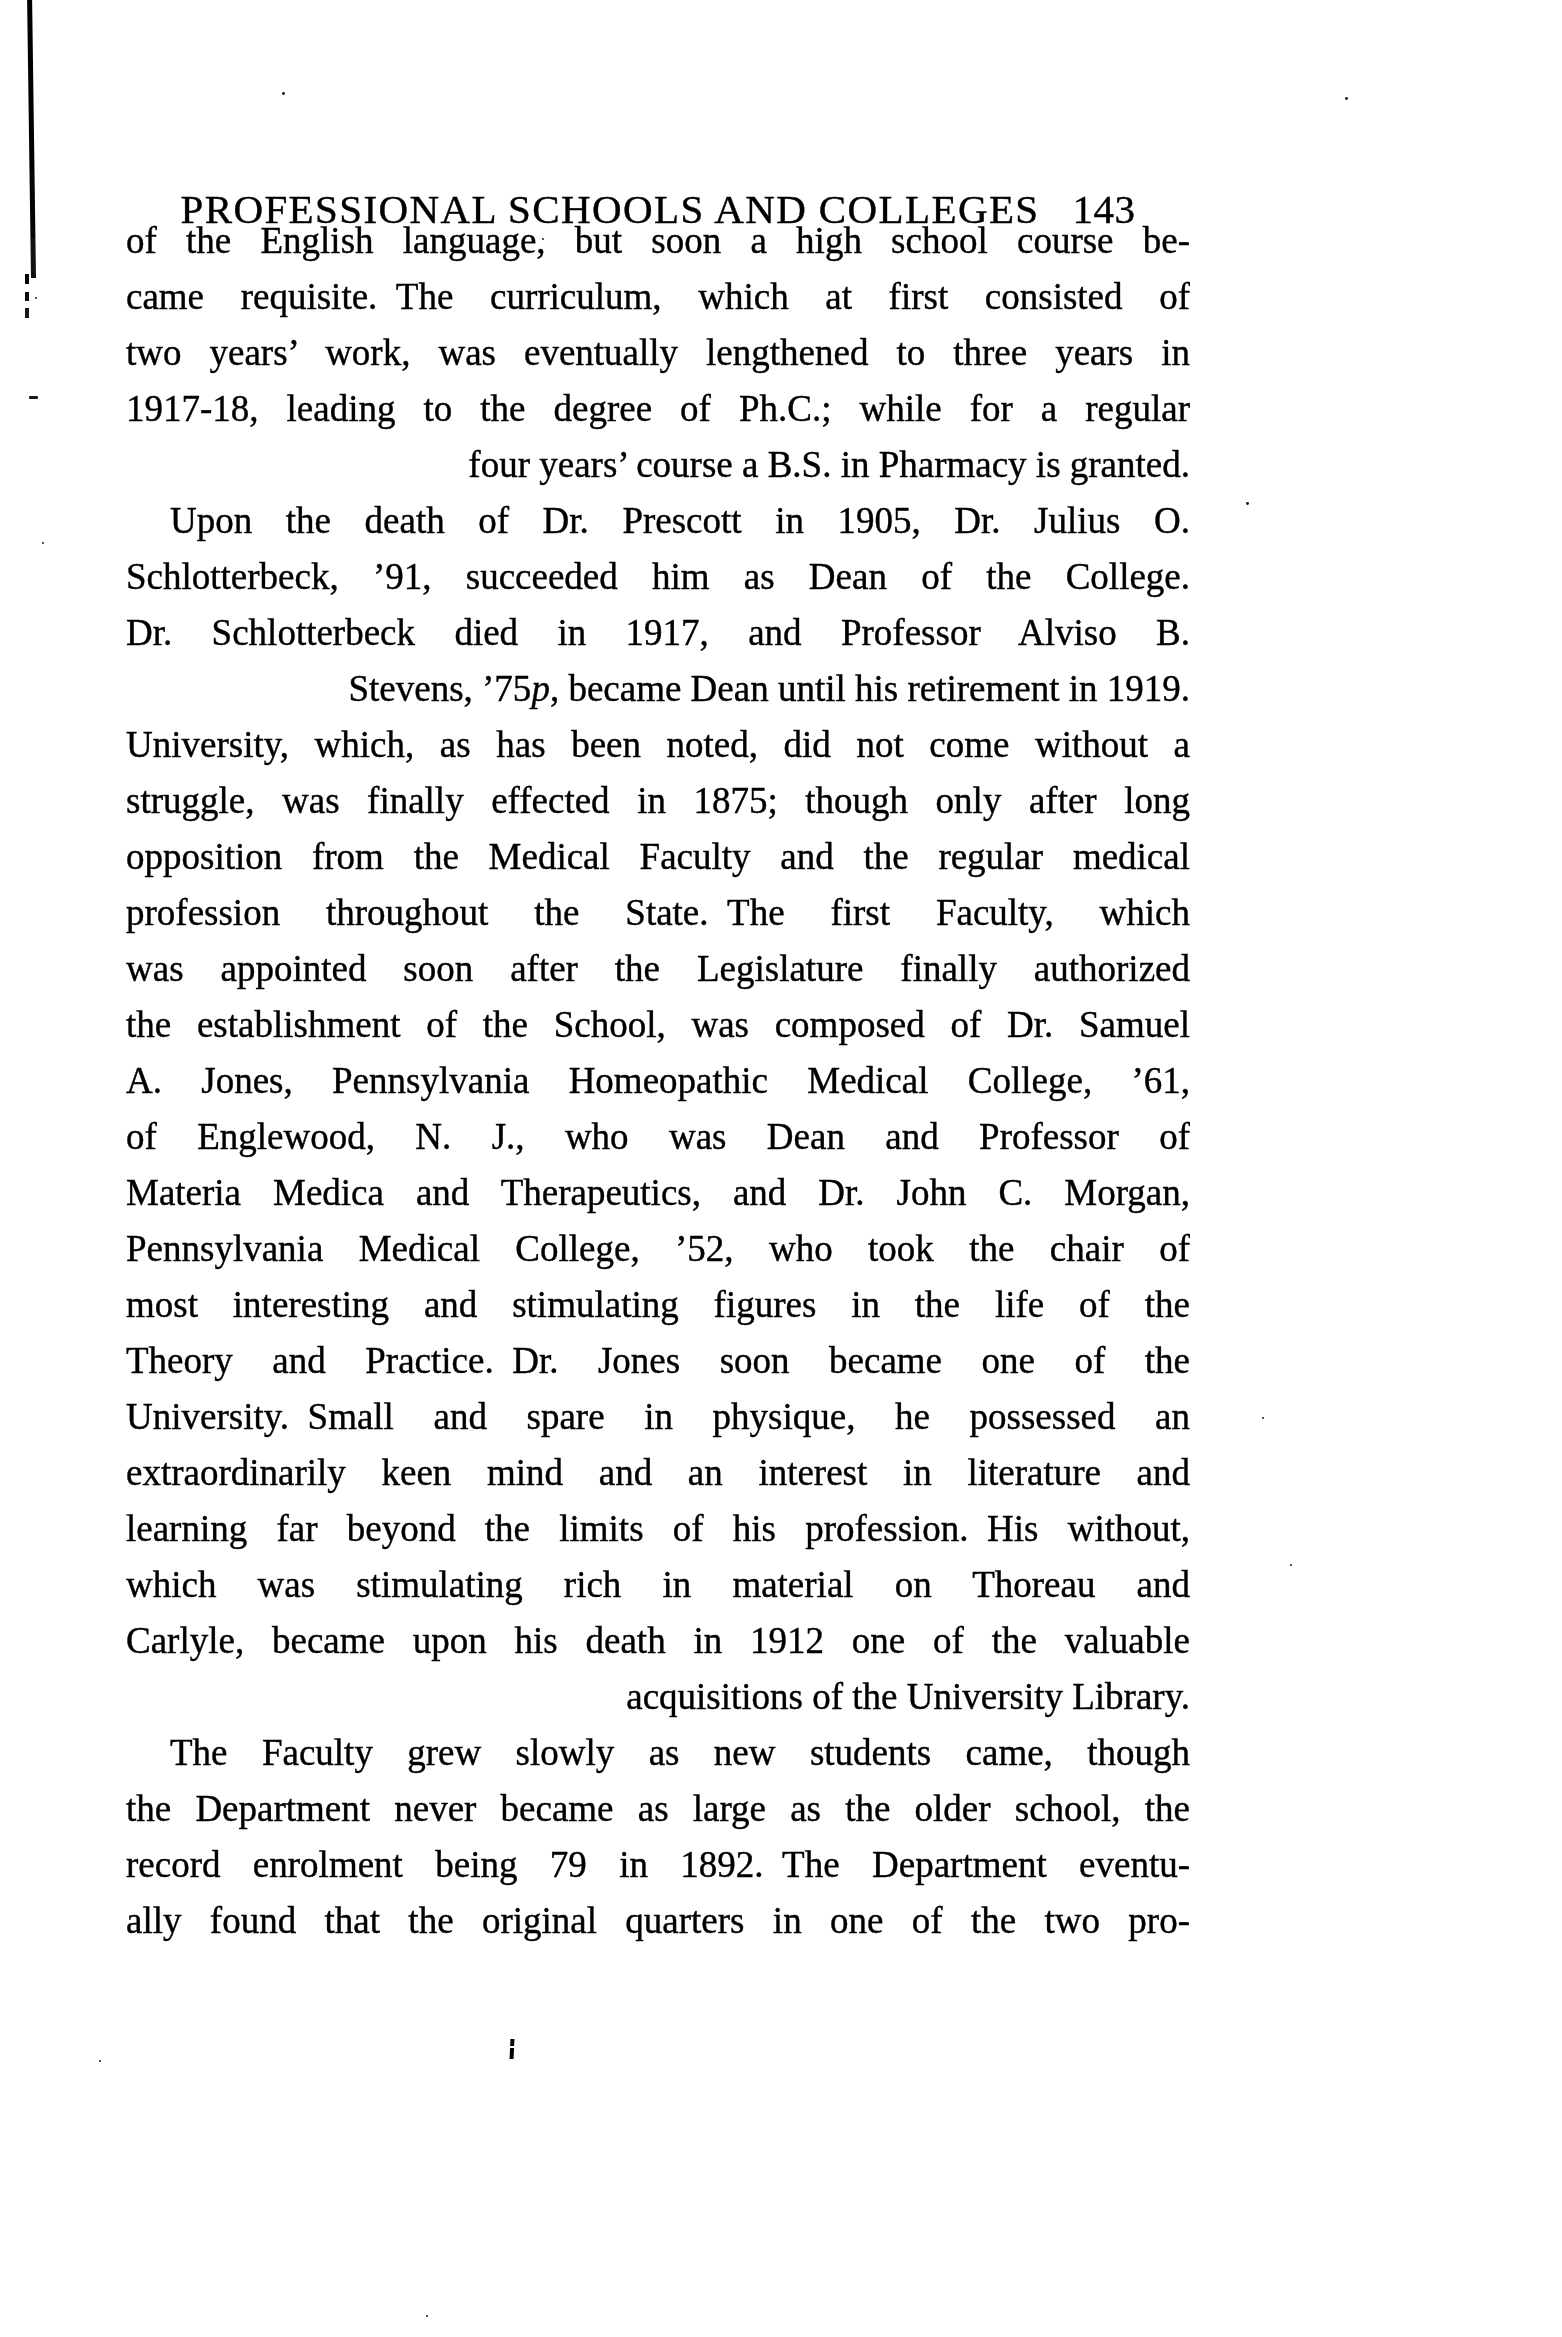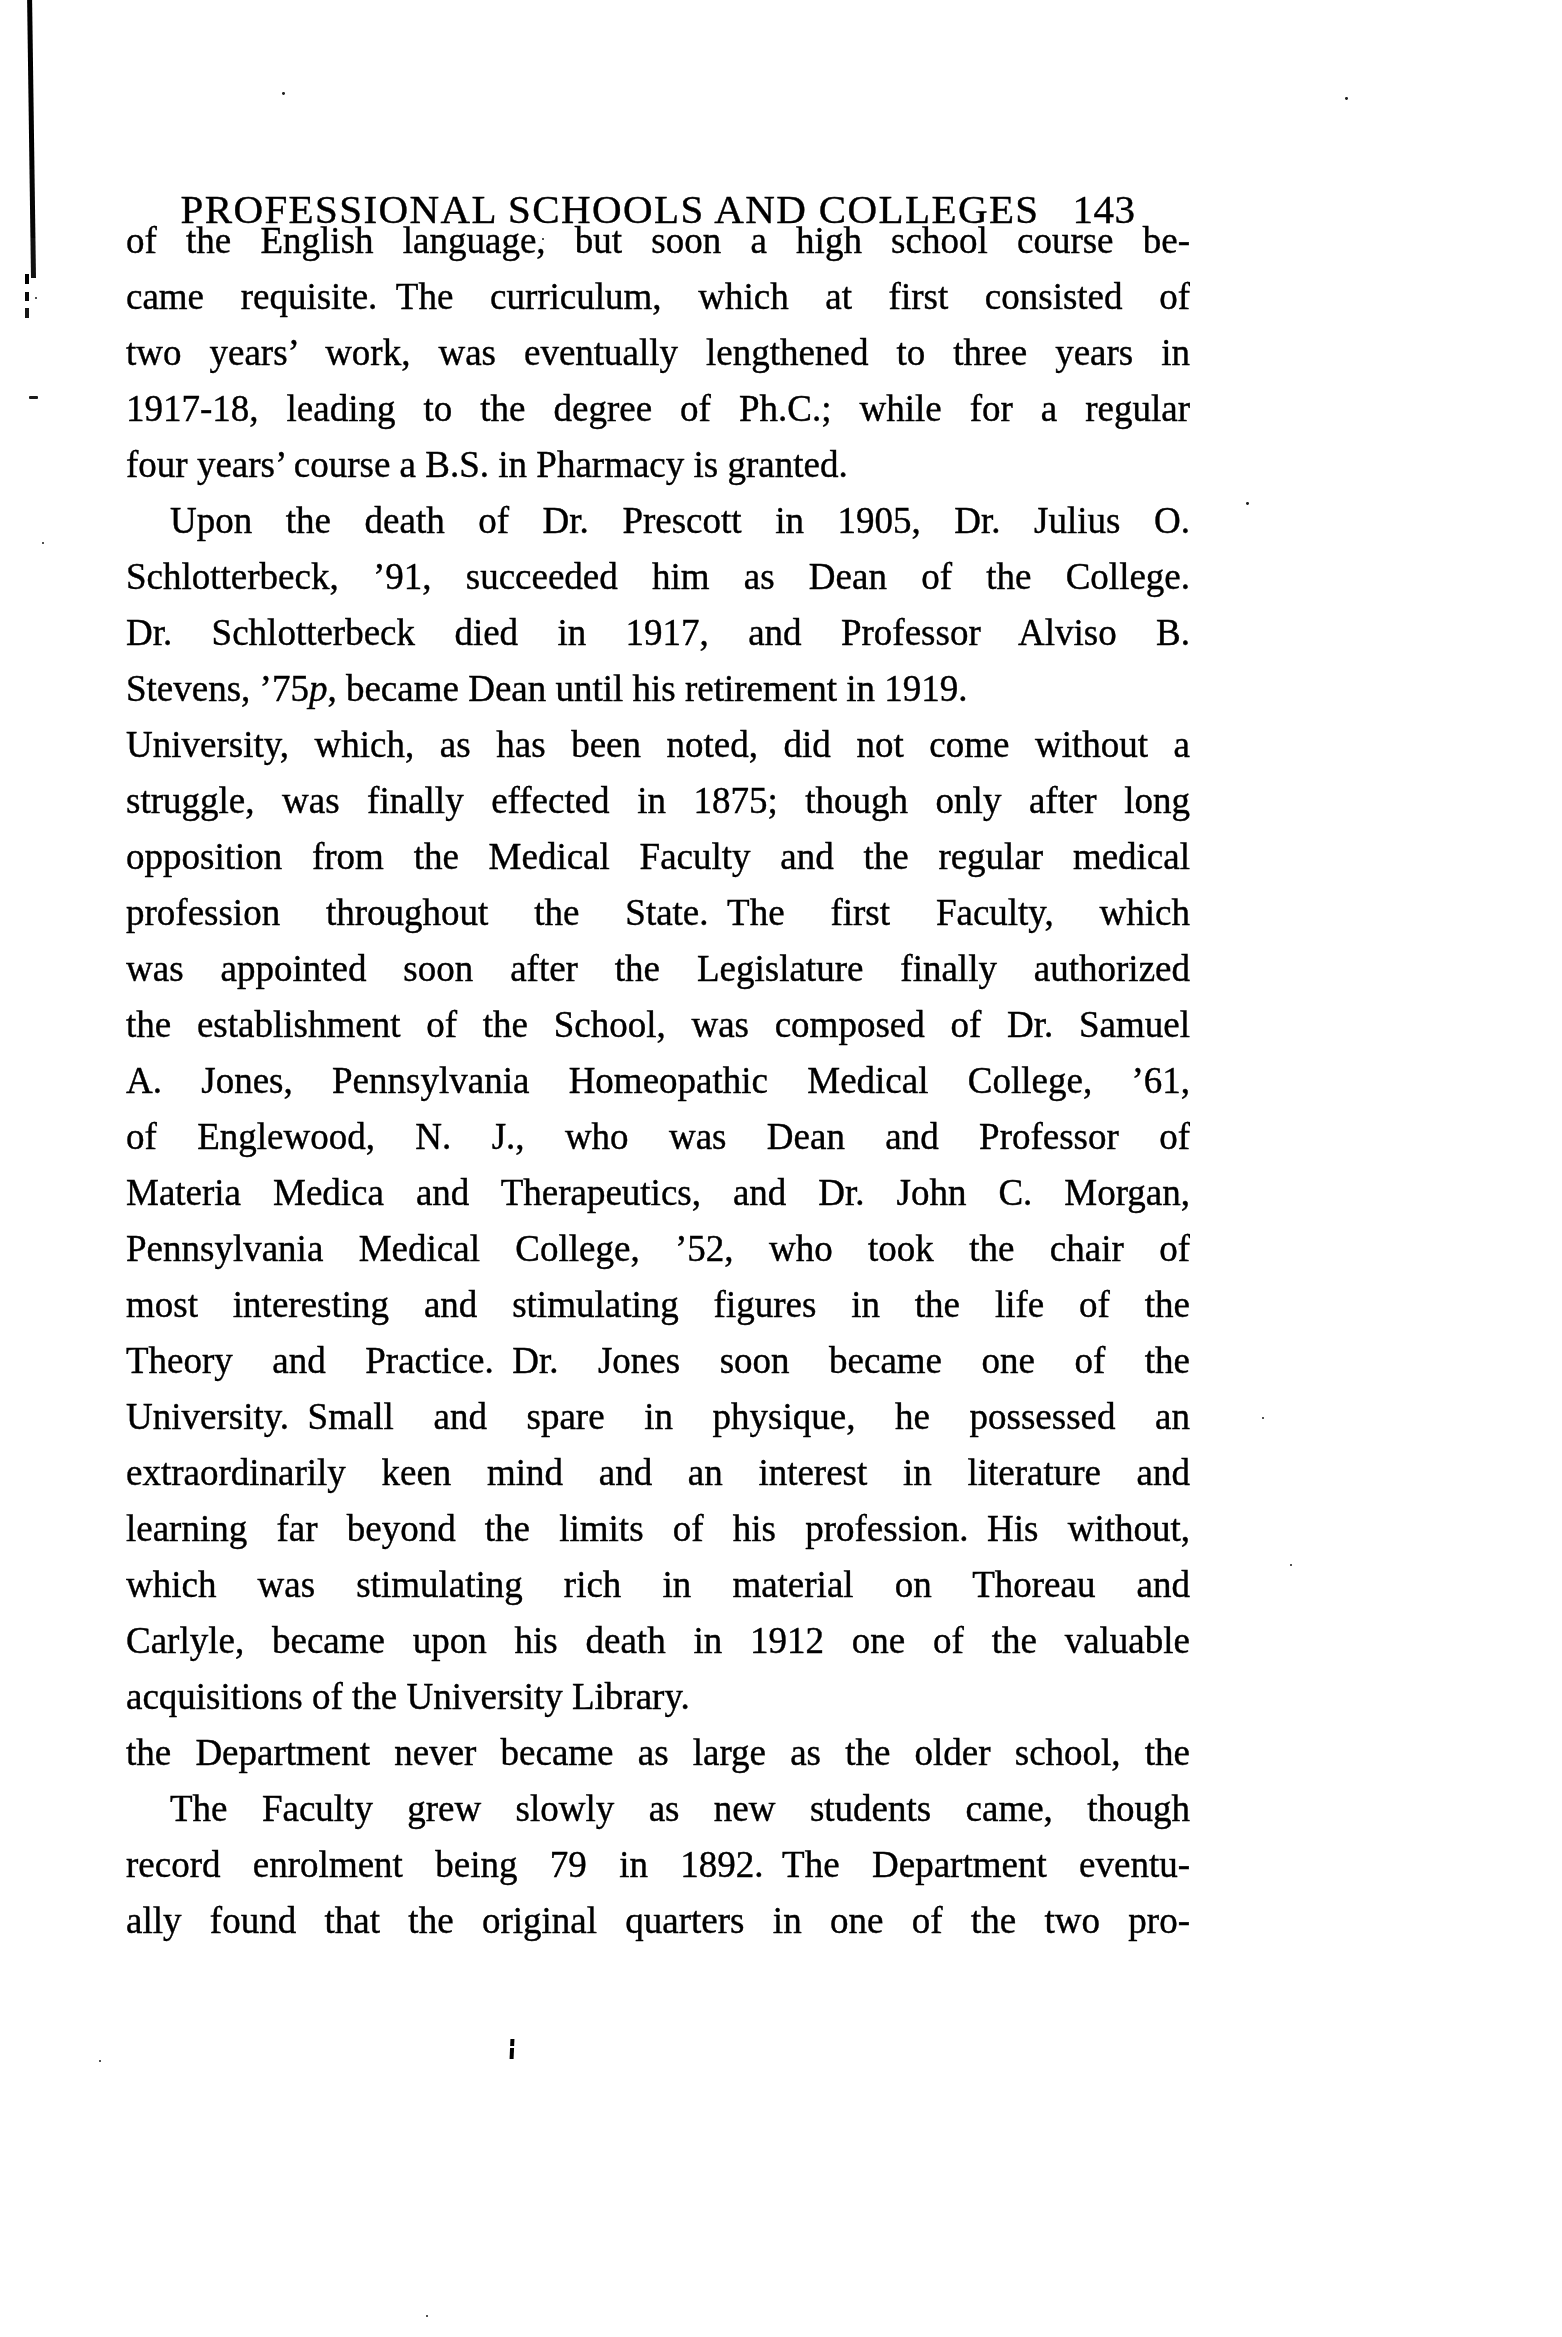--- a/index.html
+++ b/index.html
@@ -32,21 +32,21 @@
     position: absolute;
     top: 213px;
     left: 126px;
     width: 1064px;
     font-size: 37px;
   }
   .line {
     height: 56px;
     line-height: 56px;
     overflow: hidden;
-    text-align: left;
+    text-align: right;
   }
   .line.j { text-align: justify; }
   .line.j::after { content: ""; display: inline-block; width: 100%; height: 0; }
   .line.ind { text-indent: 44px; }
   .italic { font-style: italic; }
 
   
   .scan-line {
     position: absolute;
     left: 27px; top: -7.7px;
@@ -116,20 +116,20 @@
       <div class="line j">Materia Medica and Therapeutics, and Dr. John C. Morgan,</div>
       <div class="line j">Pennsylvania Medical College, ’52, who took the chair of</div>
       <div class="line j">most interesting and stimulating figures in the life of the</div>
       <div class="line j">Theory and Practice. Dr. Jones soon became one of the</div>
       <div class="line j">University. Small and spare in physique, he possessed an</div>
       <div class="line j">extraordinarily keen mind and an interest in literature and</div>
       <div class="line j">learning far beyond the limits of his profession. His without,</div>
       <div class="line j">which was stimulating rich in material on Thoreau and</div>
       <div class="line j">Carlyle, became upon his death in 1912 one of the valuable</div>
       <div class="line">acquisitions of the University Library.</div>
+      <div class="line j ind">The Faculty grew slowly as new students came, though</div>
       <div class="line j">the Department never became as large as the older school, the</div>
-      <div class="line j ind">The Faculty grew slowly as new students came, though</div>
       <div class="line j">record enrolment being 79 in 1892. The Department eventu-</div>
       <div class="line j">ally found that the original quarters in one of the two pro-</div>
     </div>
 
 </div>
 
 
 </body></html>

